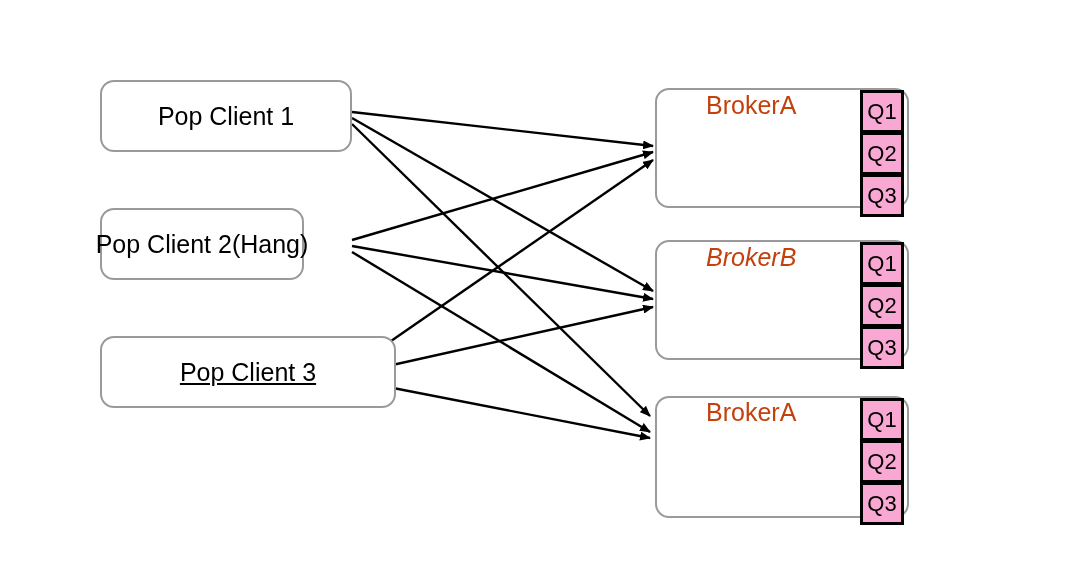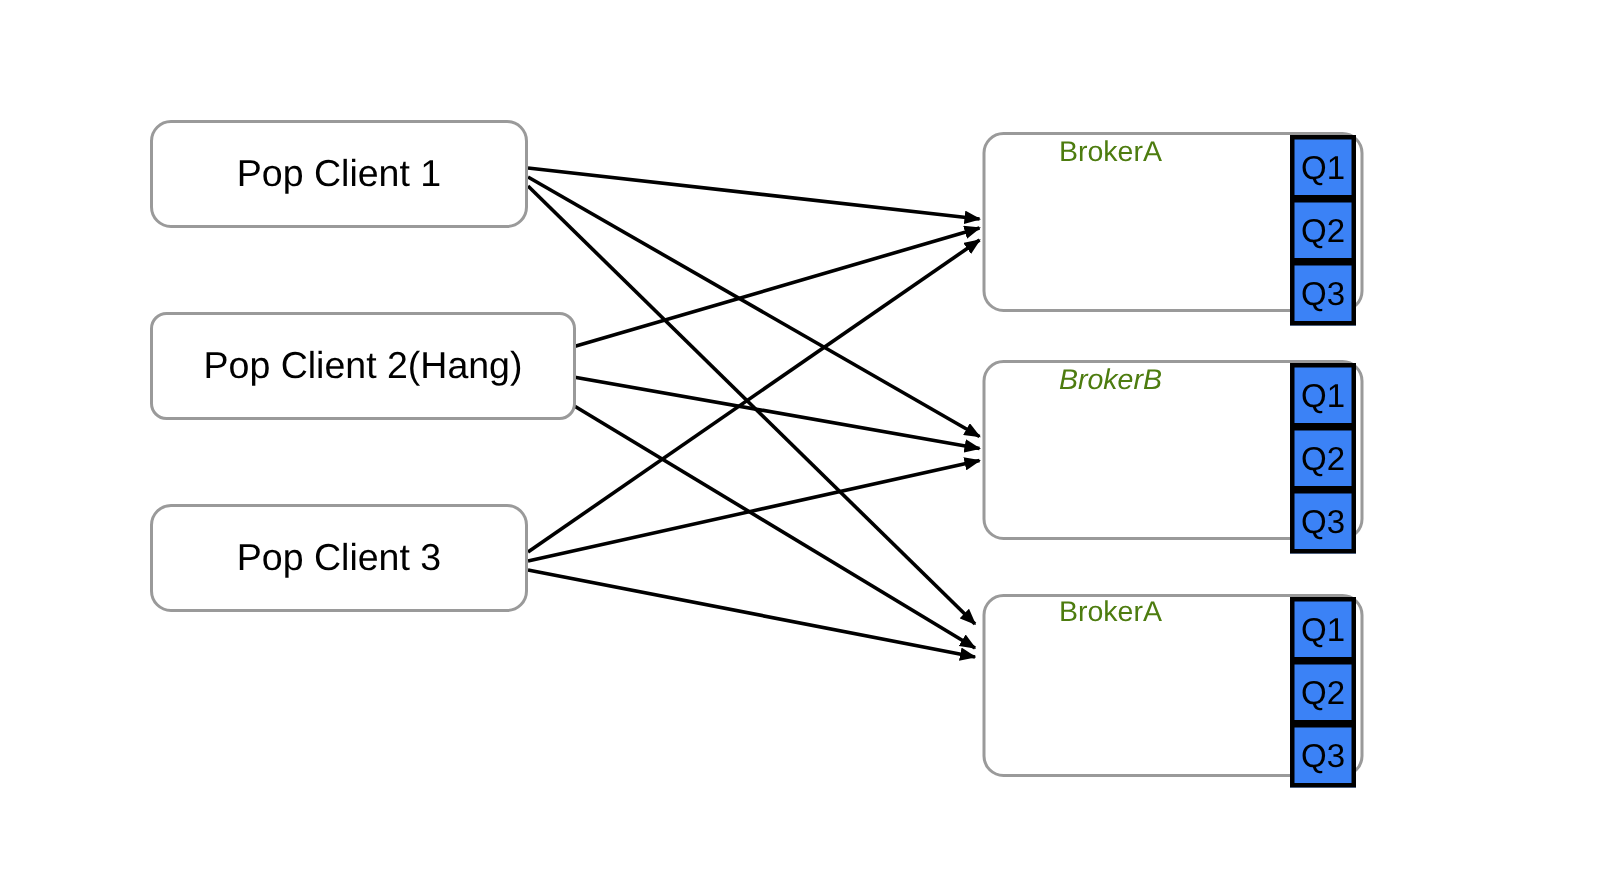--- a/index.html
+++ b/index.html
@@ -37,35 +37,35 @@
     justify-content: center;
   }
   .client-label {
     font-size: 25px;
     color: #000000;
     white-space: nowrap;
     letter-spacing: 0px;
   }
   .broker-label {
     position: absolute;
-    font-size: 19px;
-    color: #4d7c0f;
+    font-size: 25px;
+    color: #c2410c;
     white-space: nowrap;
   }
   .qstack {
     position: absolute;
     display: flex;
     flex-direction: column;
   }
   .qbox {
     box-sizing: border-box;
     width: 44px;
     height: 43px;
     border: 3px solid #000000;
-    background: #3b82f6;
+    background: #f9a8d4;
     display: flex;
     align-items: center;
     justify-content: center;
     font-size: 22px;
     color: #000000;
     margin-bottom: -1px;
   }
 </style>
 </head>
 <body>
@@ -100,24 +100,24 @@
       <g>
         <line x1="840" y1="458" x2="694" y2="458" stroke="#000000" stroke-width="9"></line>
         <path d="M668,458 L698,442 L698,474 Z" fill="#000000"></path>
       </g>
     </svg>
 
   <div id="nodes-layer">
       <div class="node client" style="left: 100px; top: 80px; width: 252px; height: 72px; border-color: rgb(154, 154, 154);">
         <span class="client-label">Pop Client 1</span>
       </div>
-      <div class="node client" style="left: 100px; top: 208px; width: 284px; height: 72px; border-color: rgb(154, 154, 154); border-radius: 11px;">
+      <div class="node client" style="left: 100px; top: 208px; width: 204px; height: 72px; border-color: rgb(154, 154, 154);">
         <span class="client-label">Pop Client 2(Hang)</span>
       </div>
-      <div class="node client" style="left: 100px; top: 336px; width: 252px; height: 72px; border-color: rgb(154, 154, 154);">
+      <div class="node client" style="left: 100px; top: 336px; width: 296px; height: 72px; border-color: rgb(154, 154, 154); text-decoration: underline;">
         <span class="client-label">Pop Client 3</span>
       </div>
       <div class="node" style="left: 655px; top: 88px; width: 254px; height: 120px; border-color: rgb(154, 154, 154);"></div>
       <div class="broker-label" style="left: 706px; top: 91px;">BrokerA</div>
       <div class="qstack" style="left: 860px; top: 90px;">
         <div class="qbox" style="border-color: rgb(0, 0, 0);">Q1</div>
         <div class="qbox" style="border-color: rgb(0, 0, 0);">Q2</div>
         <div class="qbox" style="border-color: rgb(0, 0, 0);">Q3</div>
       </div>
       <div class="node" style="left: 655px; top: 240px; width: 254px; height: 120px; border-color: rgb(154, 154, 154);"></div>

